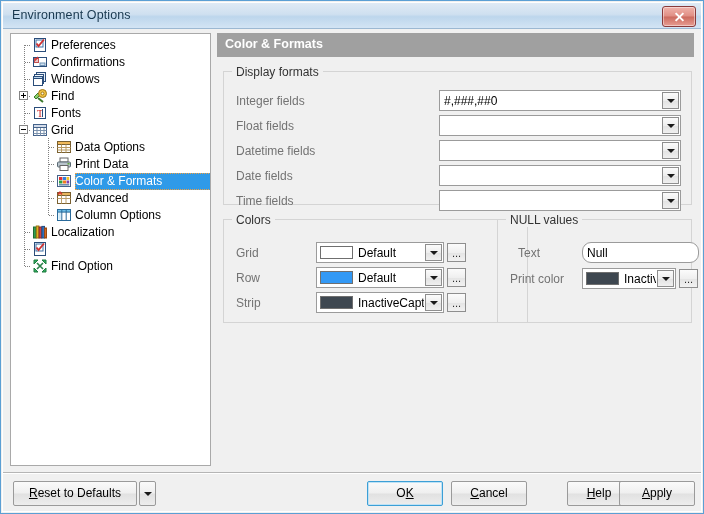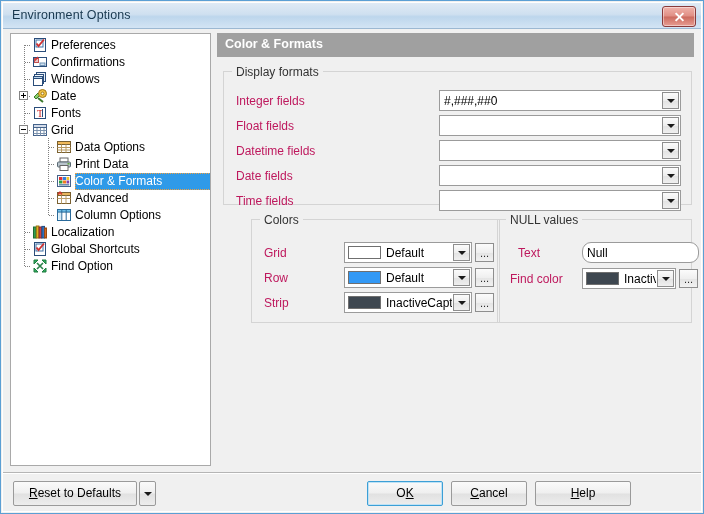--- a/index.html
+++ b/index.html
@@ -194,21 +194,21 @@
     background: #f0f0f0;
     padding: 0 4px;
     font-size: 12px;
     color: #333333;
     white-space: nowrap;
   }
 
   .field-label {
     position: absolute;
     font-size: 12px;
-    color: #be185d;
+    color: #737373;
     white-space: nowrap;
   }
 
   
   .combo {
     position: absolute;
     height: 21px;
     background: #ffffff;
     border: 1px solid #9b9b9b;
     box-sizing: border-box;
@@ -409,21 +409,21 @@
             </div>
             <div class="tree-item level0" style="position:absolute; left:0; top:54px; width:100%;">
               <div class="dots-h" style="left:14px; top:8px; width:6px;"></div>
               <div class="expander plus" style="left:8px; top:3px;"></div>
               <span class="ticon"><svg width="16" height="16" viewBox="0 0 16 16">
                   <path d="M2 9 L6 5 L8 7 L4 11 Z" fill="#8ad06a" stroke="#3c7a2c"></path>
                   <circle cx="10.5" cy="5.5" r="4" fill="#f0c040" stroke="#a07818"></circle>
                   <circle cx="10.5" cy="5.5" r="1.4" fill="#fff8e0" stroke="#a07818"></circle>
                   <path d="M6 10 L11 14" stroke="#3c7a2c" stroke-width="2"></path>
                 </svg></span>
-              <span class="t-label">Date</span>
+              <span class="t-label">Find</span>
             </div>
             <div class="tree-item level0" style="position:absolute; left:0; top:71px; width:100%;">
               <div class="dots-h" style="left:14px; top:8px; width:6px;"></div>
               <span class="ticon"><svg width="16" height="16" viewBox="0 0 16 16">
                   <rect x="2.5" y="2.5" width="11" height="11" fill="#fff" stroke="#2a4d7a"></rect>
                   <text x="5" y="12" font-family="serif" font-size="10" fill="#cc2020">T</text>
                   <path d="M10.5 4 V12" stroke="#2a4d7a"></path>
                 </svg></span>
               <span class="t-label">Fonts</span>
             </div>
@@ -502,21 +502,20 @@
                 </svg></span>
               <span class="t-label">Localization</span>
             </div>
             <div class="tree-item level0" style="position:absolute; left:0; top:207px; width:100%;">
               <div class="dots-h" style="left:14px; top:8px; width:6px;"></div>
               <span class="ticon"><svg width="16" height="16" viewBox="0 0 16 16">
                   <rect x="2.5" y="1.5" width="11" height="13" fill="#fff" stroke="#2a4d7a"></rect>
                   <rect x="4" y="3" width="7" height="7" fill="#fff" stroke="#3b6ea5"></rect>
                   <path d="M4.5 6.5 L6.5 9 L12 2.5" stroke="#d03030" stroke-width="1.8" fill="none"></path>
                 </svg></span>
-              <span class="t-label">Global Shortcuts</span>
             </div>
             <div class="tree-item level0" style="position:absolute; left:0; top:224px; width:100%;">
               <div class="dots-h" style="left:14px; top:8px; width:6px;"></div>
               <span class="ticon"><svg width="16" height="16" viewBox="0 0 16 16">
                   <path d="M2 2 L6 2 L2 6 Z" fill="#30b060" stroke="#1e7a3e"></path>
                   <path d="M14 2 L10 2 L14 6 Z" fill="#30b060" stroke="#1e7a3e"></path>
                   <path d="M2 14 L6 14 L2 10 Z" fill="#30b060" stroke="#1e7a3e"></path>
                   <path d="M14 14 L10 14 L14 10 Z" fill="#30b060" stroke="#1e7a3e"></path>
                   <path d="M5 5 L11 11 M11 5 L5 11" stroke="#2a8048" stroke-width="1.6"></path>
                 </svg></span>
@@ -555,21 +554,21 @@
                 <div class="combo-btn"></div>
               </div>
               <div class="field-label" style="left:12px; top:122px;">Time fields</div>
               <div class="combo" style="left:215px; top:118px; right:10px;">
                 <div class="c-value"></div>
                 <div class="combo-btn"></div>
               </div>
             </div>
       </div>
 
-      <div class="groupbox" style="left:6px; top:186px; width:249px; height:104px;margin-left:28px;">
+      <div class="groupbox" style="left:6px; top:186px; width:305px; height:104px;">
         <div class="gb-title">Colors</div>
         <div id="colors-render">
               <div class="field-label" style="left:12px; top:26px;">Grid</div>
               <div class="colorcombo" style="left:92px; top:22px; width:128px;">
                 <div class="swatch" style="background:#ffffff;"></div>
                 <div class="cc-text" style="right:19px;">Default</div>
                 <div class="cc-arrow"></div>
               </div>
               <div class="ellipsis-btn" style="left:223px; top:23px;">...</div>
               <div class="field-label" style="left:12px; top:51px;">Row</div>
@@ -590,36 +589,37 @@
       </div>
 
       <div class="groupbox" style="left:280px; top:186px; right:2px; height:104px;">
         <div class="gb-title">NULL values</div>
 
         <div class="field-label" style="left:12px; top:26px;margin-left:8px;">Text</div>
         <div class="textbox" style="left:84px; top:22px; width:117px;border-radius:9px;">
           <div class="tb-value">Null</div>
         </div>
 
-        <div class="field-label" style="left:12px; top:52px;">Find color</div>
+        <div class="field-label" style="left:12px; top:52px;">Print color</div>
         <div class="colorcombo" style="left:84px; top:48px; width:94px;">
           <div class="swatch" id="null-swatch" style="background: rgb(62, 71, 80);"></div>
           <div class="cc-text" style="right:19px;">InactiveC</div>
           <div class="cc-arrow"></div>
         </div>
         <div class="ellipsis-btn" style="left:181px; top:49px;">...</div>
       </div>
 
     </div>
 
     <div id="footer-sep"></div>
     <div id="footer-sep2"></div>
 
     <div class="btn" id="reset-button" style="left:10px; top:452px; width:124px;"><span class="underline">R</span>eset to Defaults</div>
     <div id="reset-dropdown" style="left:136px; top:452px;"></div>
 
     <div class="btn" id="cancel-button" style="left:448px; top:452px; width:76px;"><span class="underline">C</span>ancel</div>
     <div class="btn default-btn" id="ok-button" style="left:364px; top:452px; width:76px;">O<span class="underline">K</span></div>
-    <div class="btn" id="help-button" style="left:532px; top:452px; width:96px;"><span class="underline">H</span>elp</div>
+    <div class="btn" id="help-button" style="left:564px; top:452px; width:64px;"><span class="underline">H</span>elp</div>
+    <div class="btn" id="apply-button" style="left:616px; top:452px; width:76px;"><span class="underline">A</span>pply</div>
 
   </div>
 </div>
 </div>
 
 </body></html>

